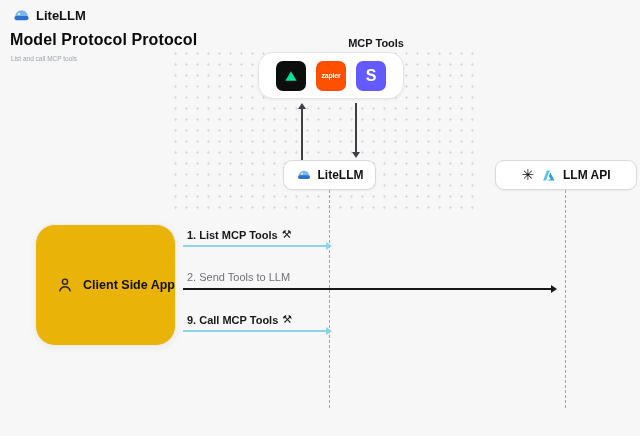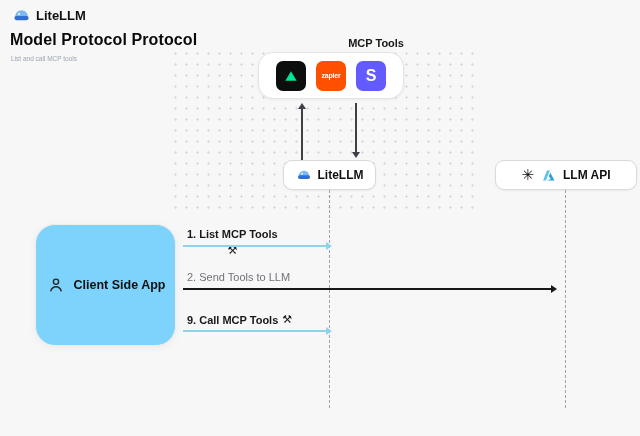--- a/index.html
+++ b/index.html
@@ -38,22 +38,22 @@
     justify-content:center;gap:6px;box-shadow:0 1px 2px rgba(0,0,0,.05);}
   .node-label{font-size:12px;font-weight:700;color:#111;}
   .litellm-node{left:283px;top:160px;width:93px;height:30px;}
   .llmapi-node{left:495px;top:160px;width:142px;height:30px;gap:7px;}
   .openai-glyph{font-size:15px;color:#0f0f0f;line-height:1;font-family:"DejaVu Sans",sans-serif;}
 
   
   .lifeline{width:0;border-left:1.5px dashed #a1a1aa;}
 
   
-  .client-card{left:35px;top:224px;width:141px;height:122px;background:#7dd3fc;border:1px solid #ececec;
-    border-radius:20px;display:flex;align-items:center;justify-content:center;gap:8px;
+  .client-card{left:35px;top:224px;width:141px;height:122px;background:#eab308;border:1px solid #ececec;
+    border-radius:20px;display:flex;align-items:center;justify-content:flex-end;gap:8px;
     box-shadow:0 2px 8px rgba(0,0,0,.05);}
   .client-label{font-size:12.5px;font-weight:600;color:#111;}
 
   
   .msg-label{font-size:11px;font-weight:600;color:#18181b;display:flex;align-items:center;gap:4px;}
   .msg-label.muted{color:#71717a;font-weight:500;}
   .glyph{font-size:11px;color:#18181b;font-family:"DejaVu Sans",sans-serif;}
   .hline{height:1.5px;}
   .hline.cyan{background:var(--accent-cyan);}
   .hline.black{background:var(--ink);}
@@ -130,21 +130,21 @@
     <span style="display:flex;">
       <svg width="20" height="20" viewBox="0 0 24 24" fill="none" stroke="#27272a" stroke-width="1.7" stroke-linecap="round">
         <circle cx="12" cy="8" r="3.1"></circle>
         <path d="M5.8 19c1-3.4 3.4-4.9 6.2-4.9s5.2 1.5 6.2 4.9"></path>
       </svg>
     </span>
     <span class="client-label">Client Side App</span>
   </div>
 
   <div>
-    <div class="abs msg-label" style="left:187px;top:228px;flex-direction:column;">
+    <div class="abs msg-label" style="left:187px;top:228px;">
       <span>1. List MCP Tools</span>
       <span class="glyph">⚒</span>
     </div>
     <div class="abs hline cyan" style="left:183px;top:245px;width:143px;"></div>
     <div class="abs head-right cyan" style="left:326px;top:242px;"></div>
   </div>
 
   <div>
     <div class="abs msg-label muted" style="left:187px;top:271px;">
       <span>2. Send Tools to LLM</span>

